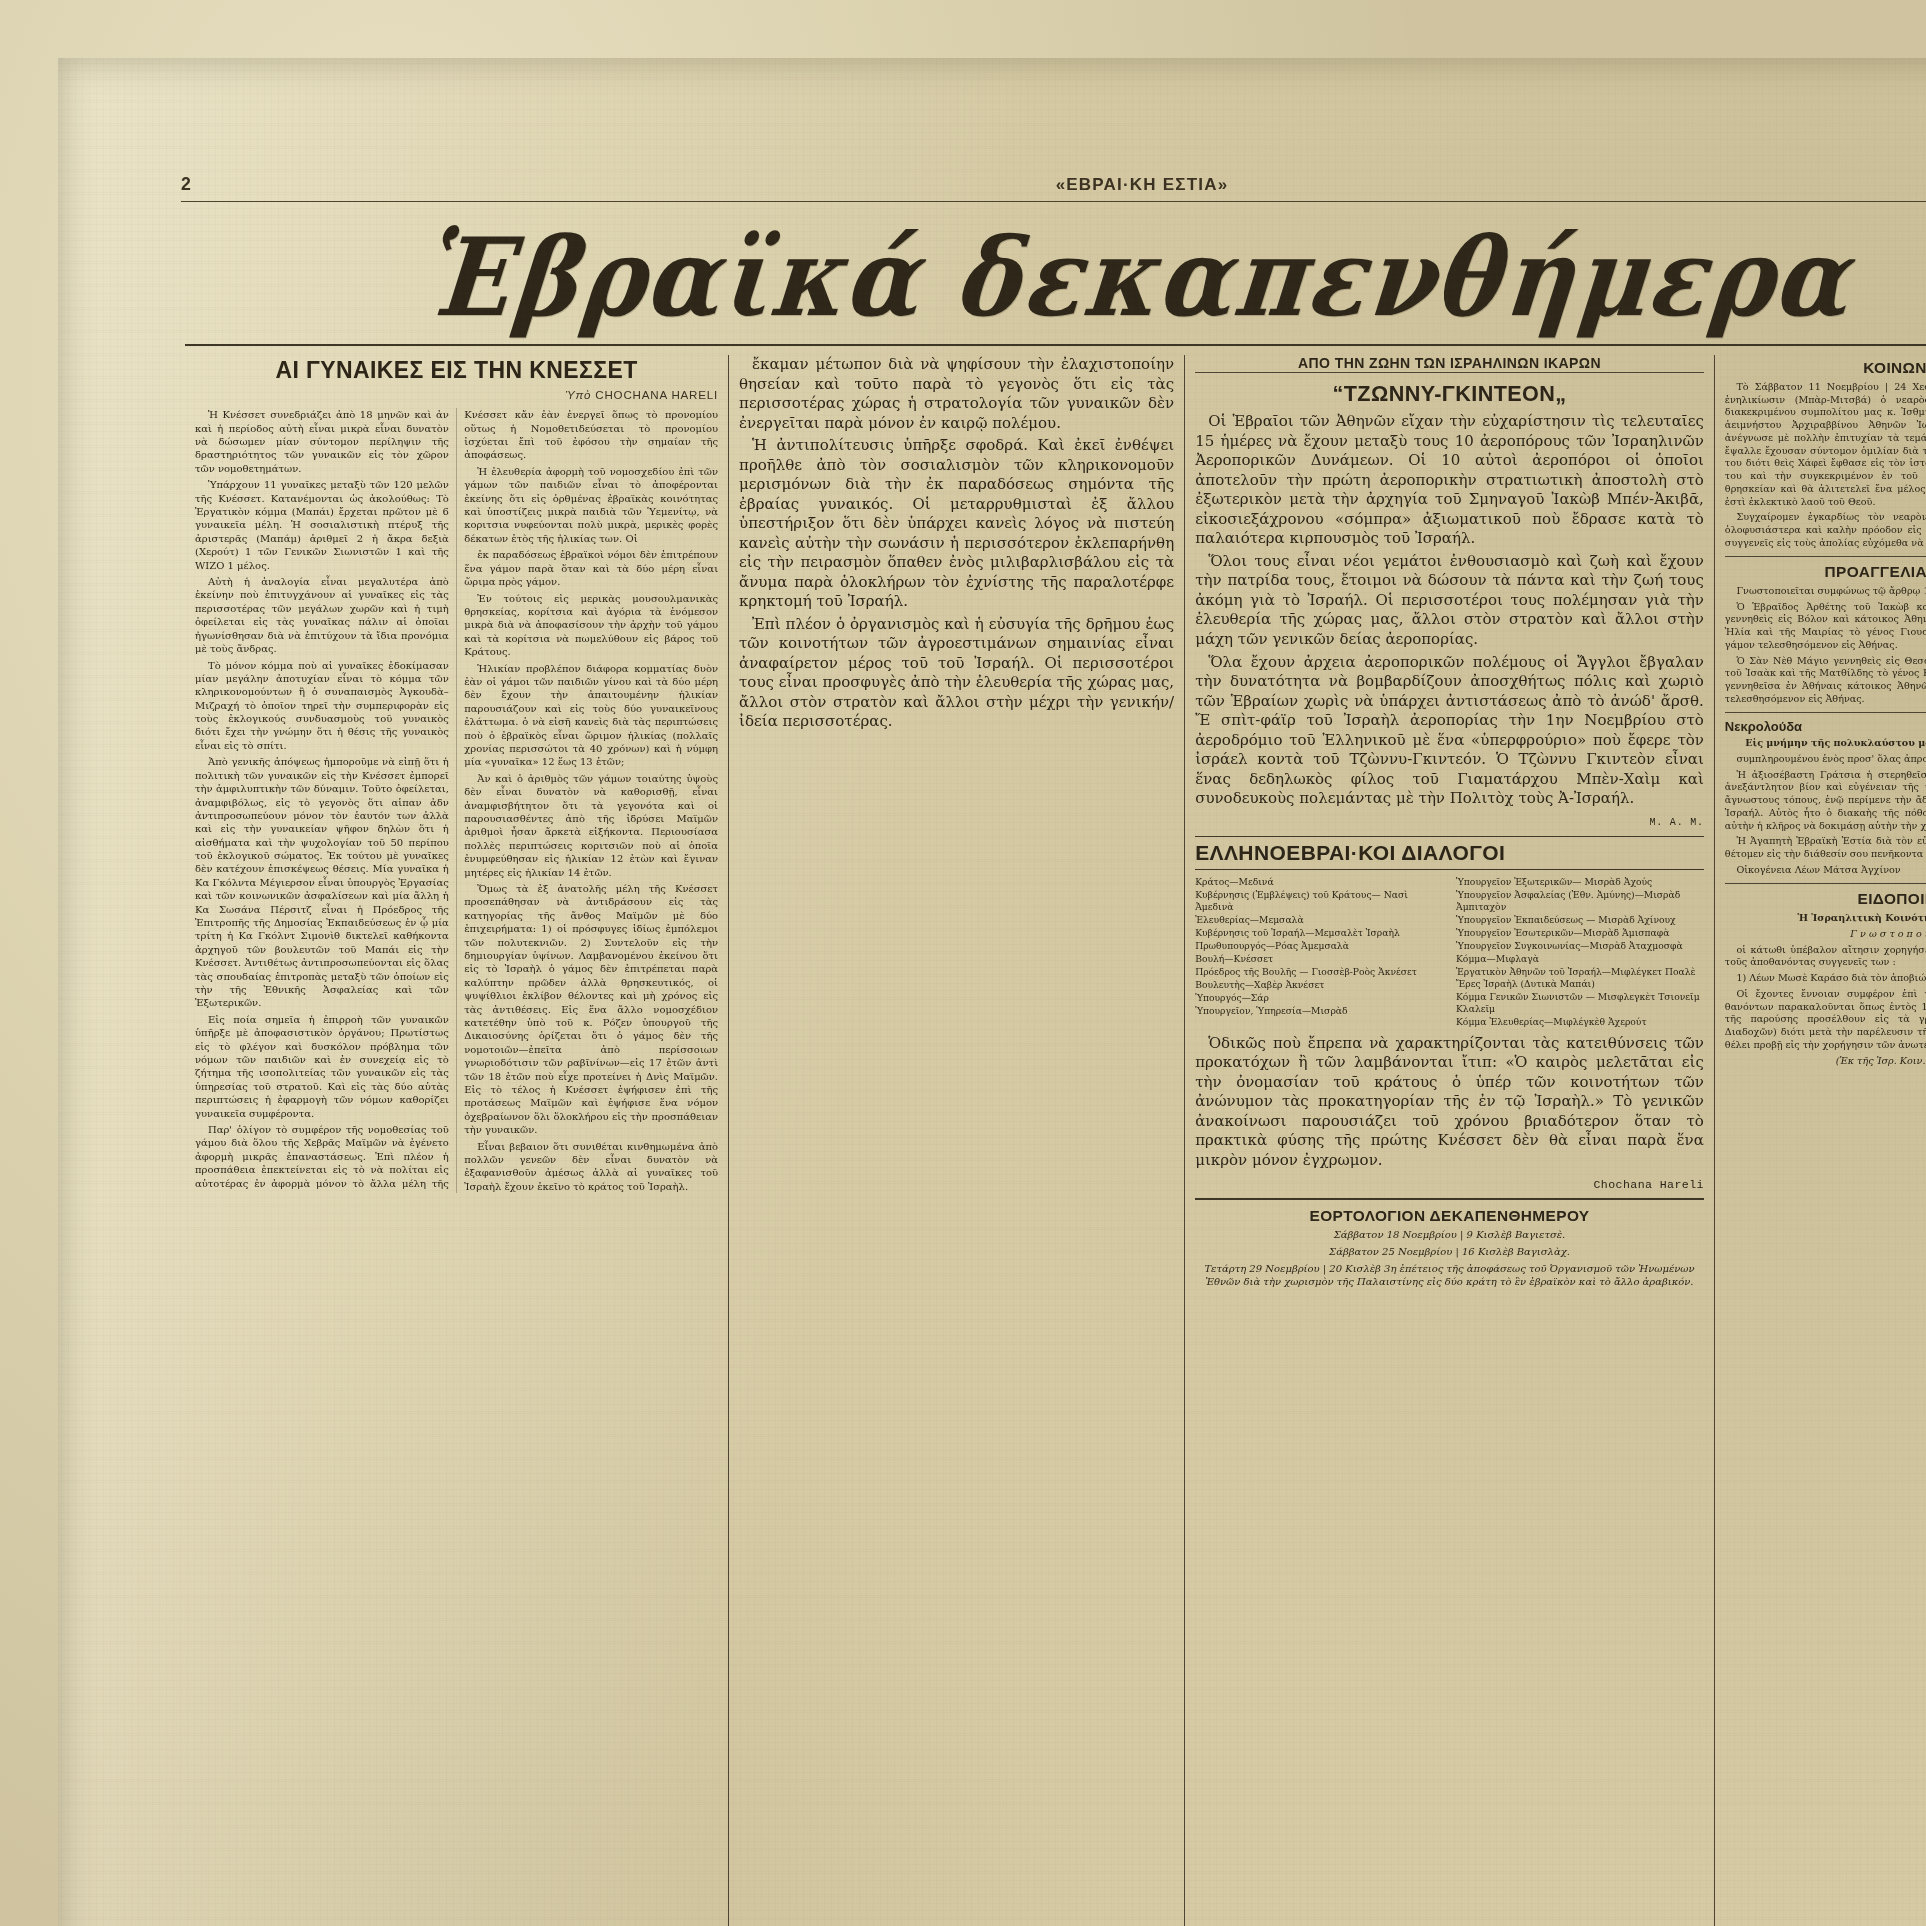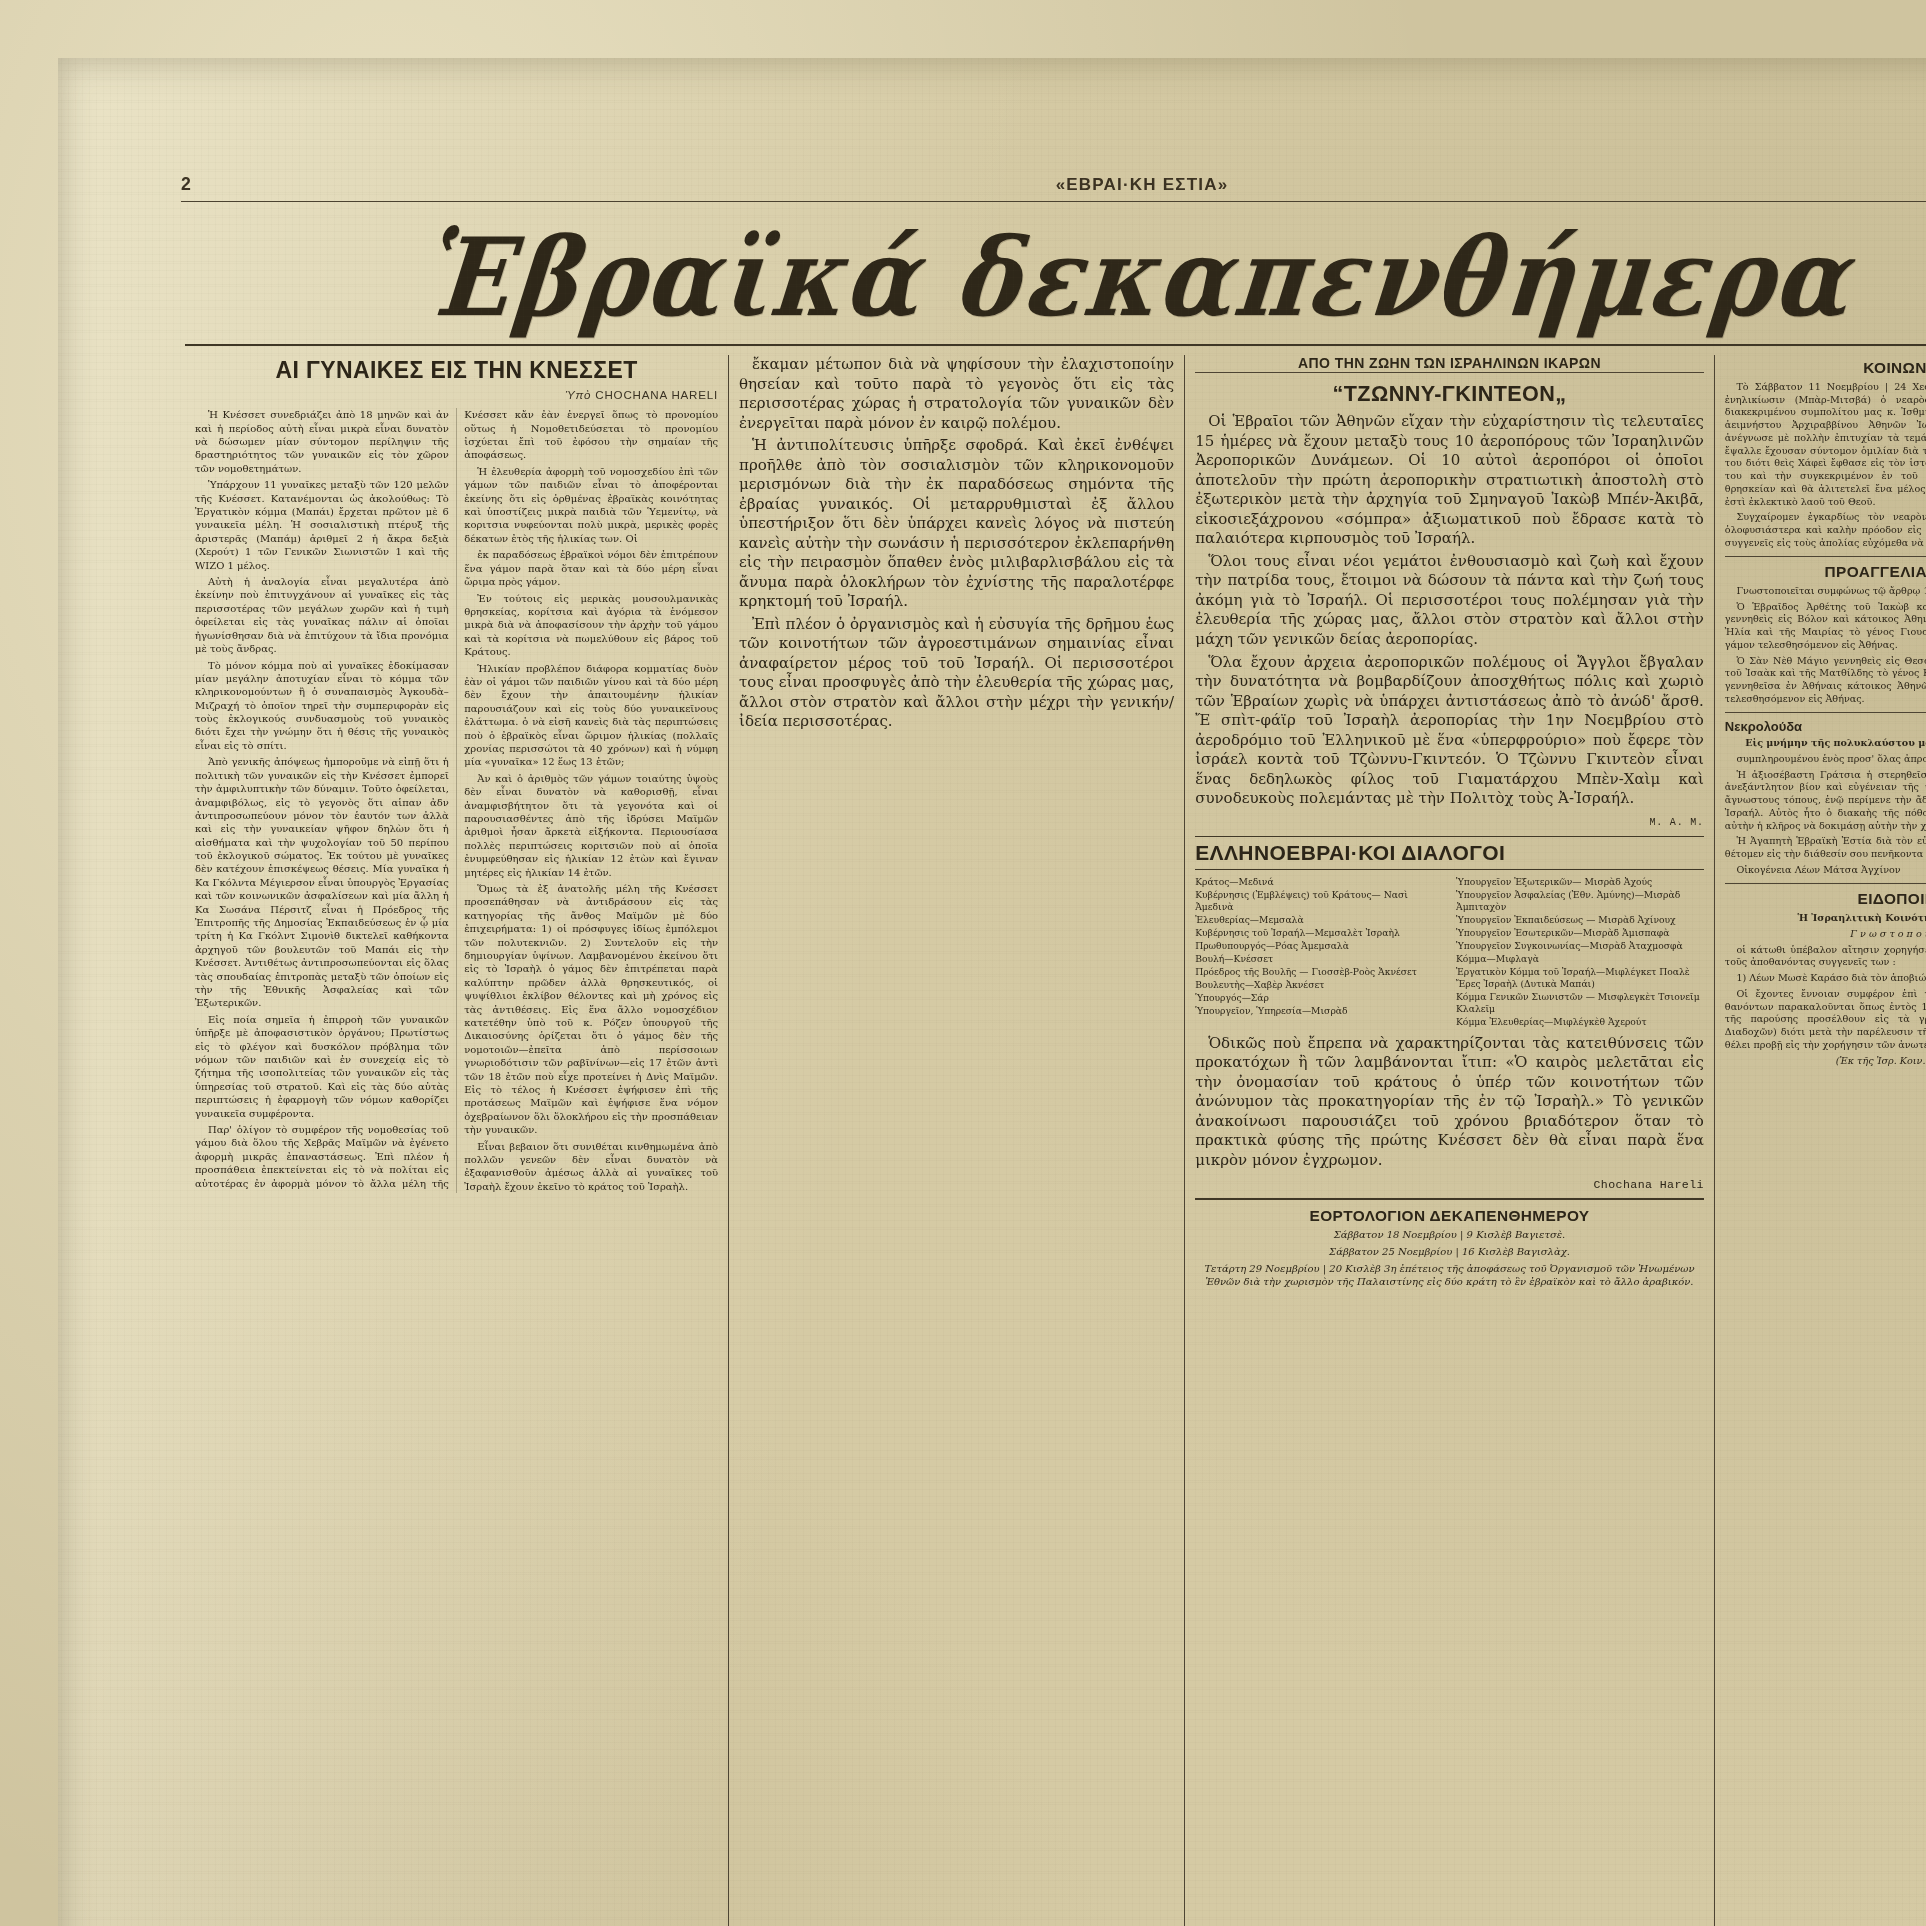--- a/index.html
+++ b/index.html
@@ -368,21 +368,21 @@
           <div class="g">Πρόεδρος τῆς Βουλῆς — Γιοσσὲβ-Ροὸς Ἀκνέσετ</div>
           <div class="g">Βουλευτὴς—Χαβὲρ Ἀκνέσετ</div>
           <div class="g">Ὑπουργός—Σάρ</div>
           <div class="g">Ὑπουργεῖον, Ὑπηρεσία—Μισρὰδ</div>
           <div class="g">Ὑπουργεῖον Ἐξωτερικῶν— Μισρὰδ Ἀχούς</div>
           <div class="g">Ὑπουργεῖον Ἀσφαλείας (Ἐθν. Ἀμύνης)—Μισρὰδ Ἀμπιταχὸν</div>
           <div class="g">Ὑπουργεῖον Ἐκπαιδεύσεως — Μισρὰδ Ἀχίνουχ</div>
           <div class="g">Ὑπουργεῖον Ἐσωτερικῶν—Μισρὰδ Ἀμισπαφὰ</div>
           <div class="g">Ὑπουργεῖον Συγκοινωνίας—Μισρὰδ Ἀταχμοσφὰ</div>
           <div class="g">Κόμμα—Μιφλαγὰ</div>
-          <div class="g">Ἐργατικὸν Κόμμα τοῦ Ἰσραήλ—Μιφλέγκετ Ποαλὲ Ἔρες Ἰσραὴλ (Δυτικὰ Μαπάι)</div>
+          <div class="g">Ἐργατικὸν Ἀθηνῶν τοῦ Ἰσραήλ—Μιφλέγκετ Ποαλὲ Ἔρες Ἰσραὴλ (Δυτικὰ Μαπάι)</div>
           <div class="g">Κόμμα Γενικῶν Σιωνιστῶν — Μισφλεγκὲτ Τσιονεῖμ Κλαλεῖμ</div>
           <div class="g">Κόμμα Ἐλευθερίας—Μιφλέγκὲθ Ἀχερούτ</div>
         </div>
 
         <div class="body tiny" style="margin-top:5.4px">
           <p>Ὁδικῶς ποὺ ἔπρεπα νὰ χαρακτηρίζονται τὰς κατειθύνσεις τῶν προκατόχων ἢ τῶν λαμβάνονται ἴτιπ: «Ὁ καιρὸς μελετᾶται εἰς τὴν ὀνομασίαν τοῦ κράτους ὁ ὑπέρ τῶν κοινοτήτων τῶν ἀνώνυμον τὰς προκατηγορίαν τῆς ἐν τῷ Ἰσραὴλ.» Τὸ γενικῶν ἀνακοίνωσι παρουσιάζει τοῦ χρόνου βριαδότερον ὅταν τὸ πρακτικὰ φύσης τῆς πρώτης Κνέσσετ δὲν θὰ εἶναι παρὰ ἕνα μικρὸν μόνον ἐγχρωμον.</p>
           <div class="signoff name">Chochana Hareli</div>
         </div>
 
         <div class="rule-thick"></div>

